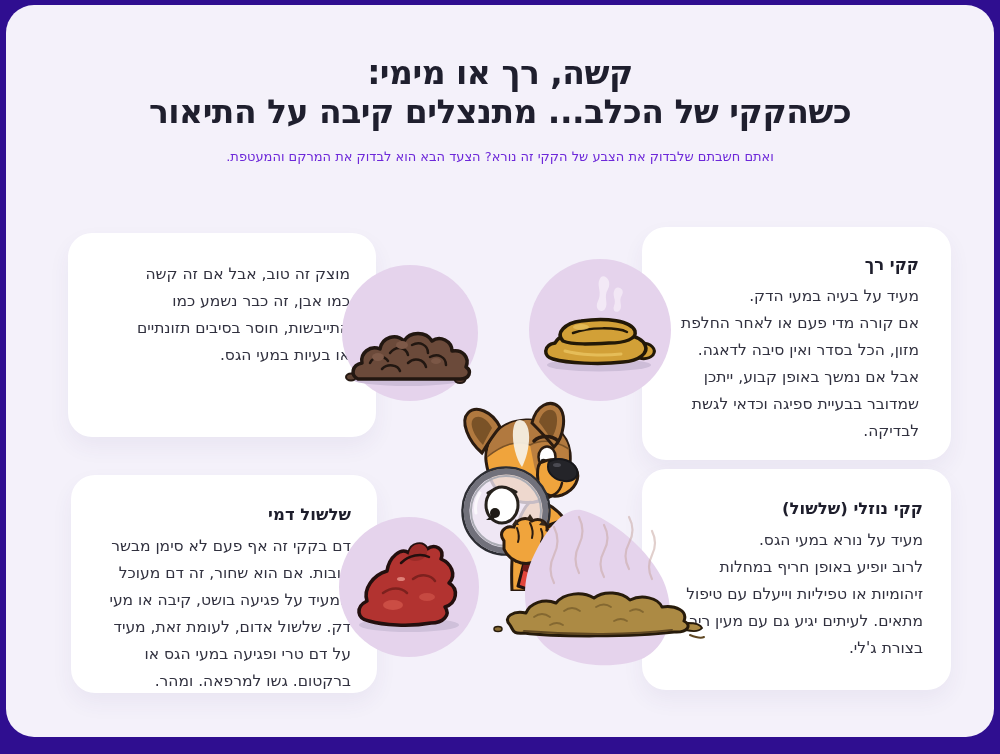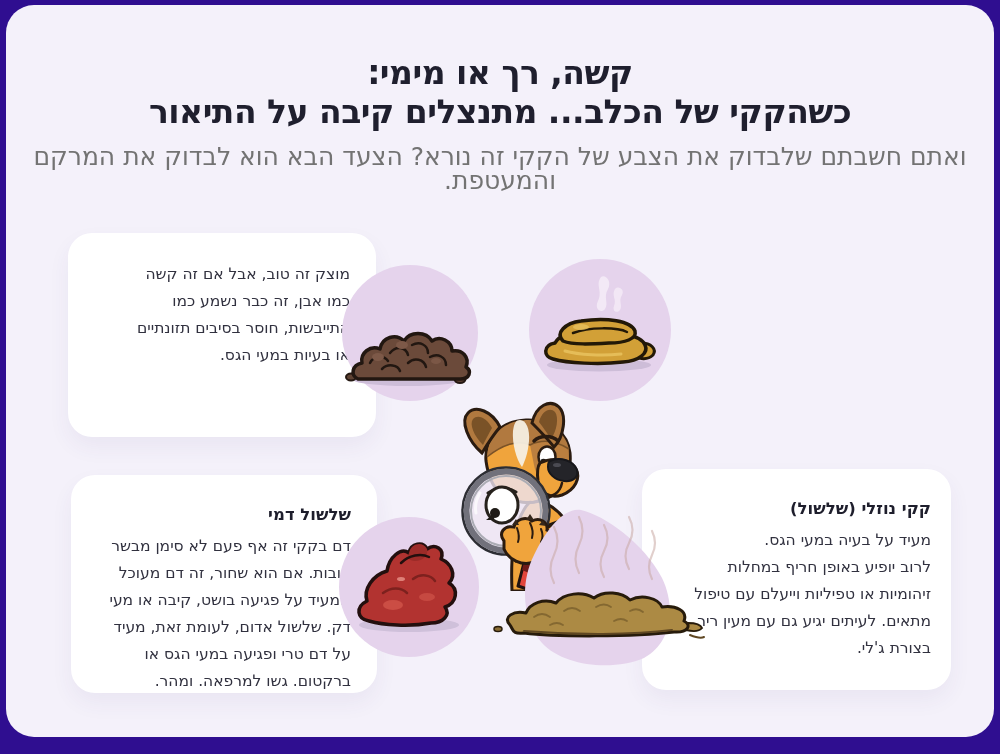--- a/index.html
+++ b/index.html
@@ -9,33 +9,33 @@
     font-family:"DejaVu Sans","Liberation Sans",sans-serif;
     overflow:hidden;
   }
   .page{
     position:absolute;left:6px;top:5px;right:6px;bottom:17px;
     background:#F4F1FA;border-radius:28px;overflow:hidden;
   }
   
   .header{position:absolute;left:0;right:0;top:48px;text-align:center;direction:rtl;}
   .title-line{font-size:33px;font-weight:bold;color:#1F1F2E;line-height:39px;letter-spacing:-0.5px;}
-  .subtitle{margin-top:14px;font-size:25px;color:#737373;line-height:24px;}
+  .subtitle{margin-top:14px;font-size:13px;color:#6d28d9;line-height:24px;}
   
   .card{
     position:absolute;background:#FFFFFF;border-radius:24px;direction:rtl;text-align:right;
     box-shadow:0 10px 22px rgba(70,45,120,0.06);
     color:#31313F;
   }
   .card h3{margin:0 0 5px 0;font-size:16.5px;font-weight:bold;color:#1E1E2C;line-height:27px;}
   .card p{margin:0;font-size:15.5px;line-height:27px;}
   .card-tl{left:62px;top:228px;width:308px;height:204px;padding:28px 26px 26px 54px;box-sizing:border-box;}
   .card-tr{left:636px;top:222px;width:309px;height:233px;padding:24px 32px 22px 30px;box-sizing:border-box;}
   .card-bl{left:65px;top:470px;width:306px;height:218px;padding:26px 26px 24px 38px;box-sizing:border-box;}
-  .card-br{left:636px;top:464px;width:309px;height:221px;padding:26px 20px 22px 30px;box-sizing:border-box;}
+  .card-br{left:636px;top:464px;width:309px;height:221px;padding:26px 28px 22px 30px;box-sizing:border-box;}
   
   .circle{position:absolute;border-radius:50%;background:#E5D3EC;}
   .c1{left:336px;top:260px;width:136px;height:136px;}
   .c2{left:523px;top:254px;width:142px;height:142px;}
   .c3{left:333px;top:512px;width:140px;height:140px;}
   .circle svg{position:absolute;left:0;top:0;width:100%;height:100%;}
   .abs{position:absolute;}
 </style>
 </head>
 <body>
@@ -45,29 +45,34 @@
   <div class="header">
     <div class="title-line">קשה, רך או מימי:</div>
     <div class="title-line">כשהקקי של הכלב... מתנצלים קיבה על התיאור</div>
     <div class="subtitle">ואתם חשבתם שלבדוק את הצבע של הקקי זה נורא? הצעד הבא הוא לבדוק את המרקם והמעטפת.</div>
   </div>
 
   <div class="card card-tl">
     <p>מוצק זה טוב, אבל אם זה קשה כמו אבן, זה כבר נשמע כמו התייבשות, חוסר בסיבים תזונתיים או בעיות במעי הגס.</p>
   </div>
 
+  <div class="card card-tr">
+    <h3>קקי רך</h3>
+    <p>מעיד על בעיה במעי הדק.</p>
+    <p>אם קורה מדי פעם או לאחר החלפת מזון, הכל בסדר ואין סיבה לדאגה. אבל אם נמשך באופן קבוע, ייתכן שמדובר בבעיית ספיגה וכדאי לגשת לבדיקה.</p>
+  </div>
 
   <div class="card card-bl">
     <h3>שלשול דמי</h3>
     <p>דם בקקי זה אף פעם לא סימן מבשר טובות. אם הוא שחור, זה דם מעוכל שמעיד על פגיעה בושט, קיבה או מעי דק. שלשול אדום, לעומת זאת, מעיד על דם טרי ופגיעה במעי הגס או ברקטום. גשו למרפאה. ומהר.</p>
   </div>
 
   <div class="card card-br">
     <h3>קקי נוזלי (שלשול)</h3>
-    <p>מעיד על בעיה במעי הגס.</p>
+    <p>מעיד על נורא במעי הגס.</p>
     <p>לרוב יופיע באופן חריף במחלות זיהומיות או טפיליות וייעלם עם טיפול מתאים. לעיתים יגיע גם עם מעין ריר בצורת ג'לי.</p>
   </div>
 
   <div class="circle c1">
     <svg viewBox="0 0 136 136" aria-hidden="true">
       <g transform="translate(0,54)">
         <ellipse cx="66" cy="60" rx="56" ry="7" fill="#CDBDD8"></ellipse>
         <ellipse cx="9" cy="58" rx="5" ry="3.5" fill="#5E4233" stroke="#241812" stroke-width="2"></ellipse>
         <ellipse cx="118" cy="60" rx="5.5" ry="4" fill="#5E4233" stroke="#241812" stroke-width="2"></ellipse>
         <path d="M16,60 C8,56 10,46 20,44 C18,34 28,26 38,30 C40,18 54,14 62,22 C68,12 84,12 90,22 C98,16 110,22 110,32 C120,30 128,38 124,48 C130,52 128,60 118,60 Z" fill="#6B4A3A" stroke="#221711" stroke-width="3.5" stroke-linejoin="round"></path>

